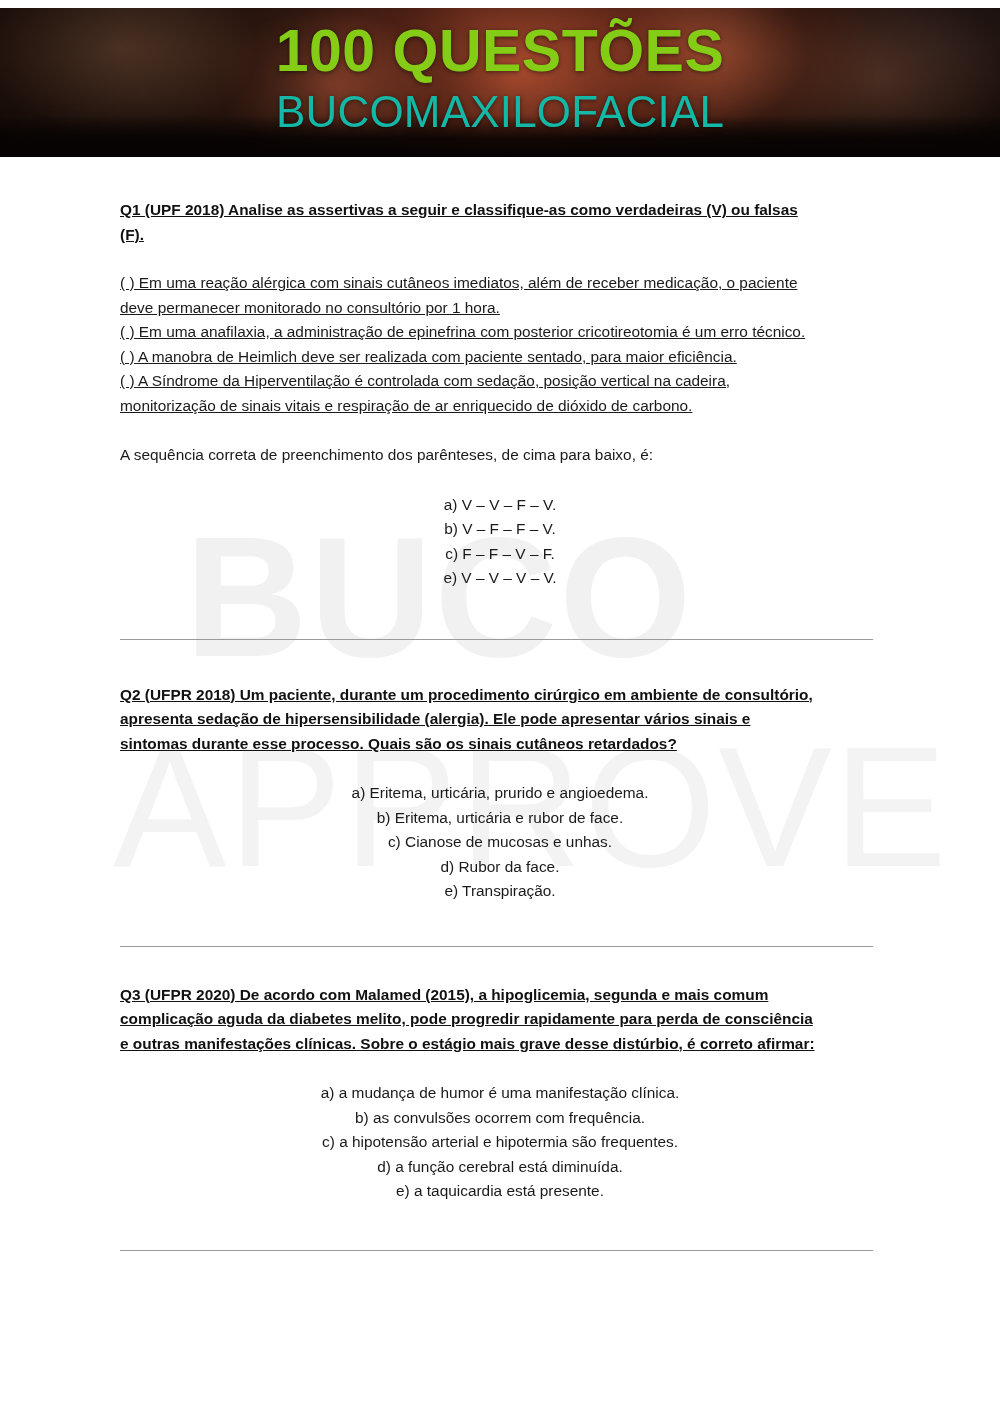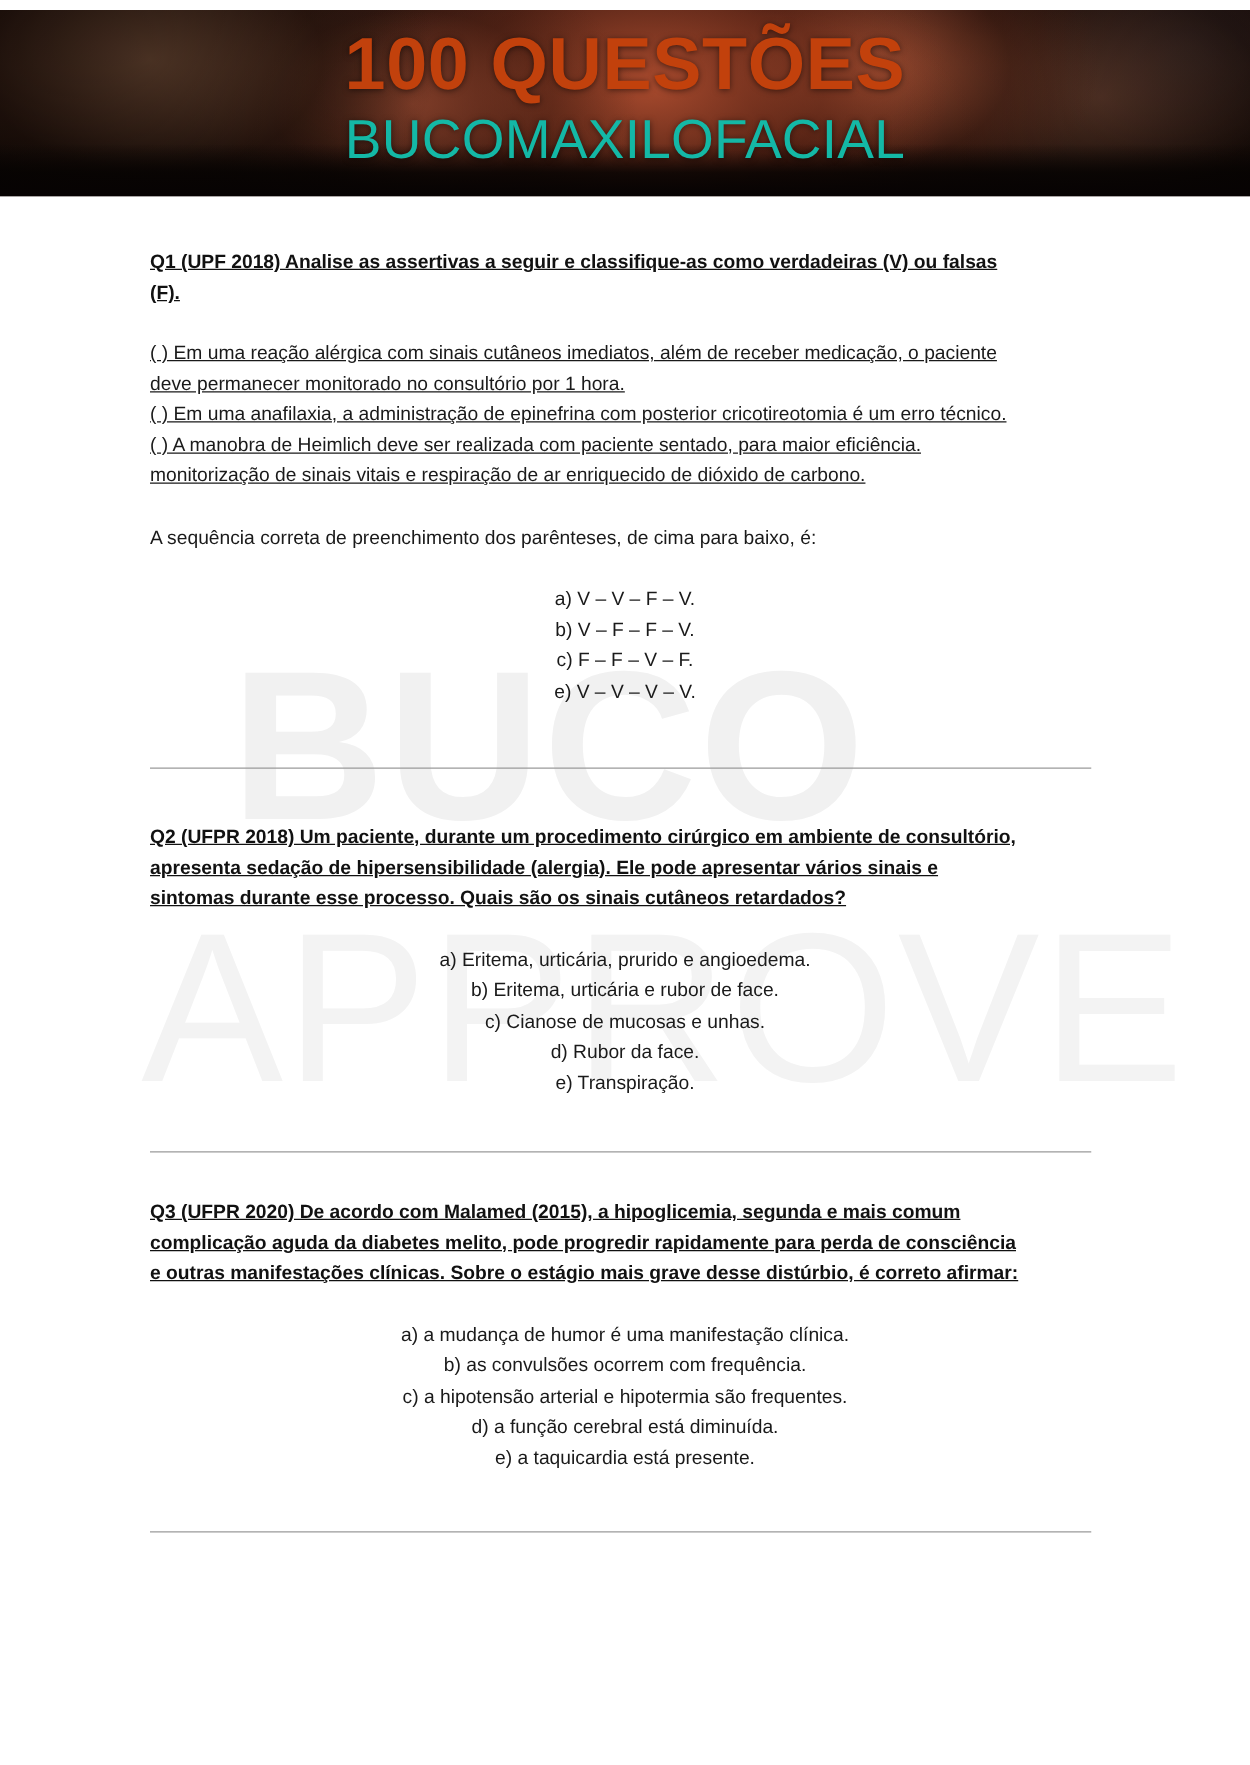--- a/index.html
+++ b/index.html
@@ -58,21 +58,21 @@
     flex-direction: column;
     align-items: center;
     justify-content: flex-start;
     padding-top: 14px;
     box-sizing: border-box;
   }
   .banner-line1 {
     font-size: 59px;
     font-weight: 700;
     letter-spacing: 0.5px;
-    color: #c2410c;
+    color: #84cc16;
     line-height: 1;
     text-shadow: 0 1px 5px rgba(0,0,0,0.55);
   }
   .banner-line2 {
     font-size: 44px;
     font-weight: 400;
     letter-spacing: 0.2px;
     color: #14b8a6;
     line-height: 1;
     margin-top: 9px;
@@ -190,20 +190,21 @@
   <section class="question-block">
     <p class="q-stem">
       <span class="q-line">Q1 (UPF 2018) Analise as assertivas a seguir e classifique-as como verdadeiras (V) ou falsas</span>
       <span class="q-line">(F).</span>
     </p>
     <p class="q-body">
       <span class="q-line">( ) Em uma reação alérgica com sinais cutâneos imediatos, além de receber medicação, o paciente</span>
       <span class="q-line">deve permanecer monitorado no consultório por 1 hora.</span>
       <span class="q-line">( ) Em uma anafilaxia, a administração de epinefrina com posterior cricotireotomia é um erro técnico.</span>
       <span class="q-line">( ) A manobra de Heimlich deve ser realizada com paciente sentado, para maior eficiência.</span>
+      <span class="q-line">( ) A Síndrome da Hiperventilação é controlada com sedação, posição vertical na cadeira,</span>
       <span class="q-line">monitorização de sinais vitais e respiração de ar enriquecido de dióxido de carbono.</span>
     </p>
     <p class="q-lead">A sequência correta de preenchimento dos parênteses, de cima para baixo, é:</p>
     <ul class="q-options">
       <li>a) V – V – F – V.</li>
       <li>b) V – F – F – V.</li>
       <li>c) F – F – V – F.</li>
       <li>e) V – V – V – V.</li>
     </ul>
   </section>

